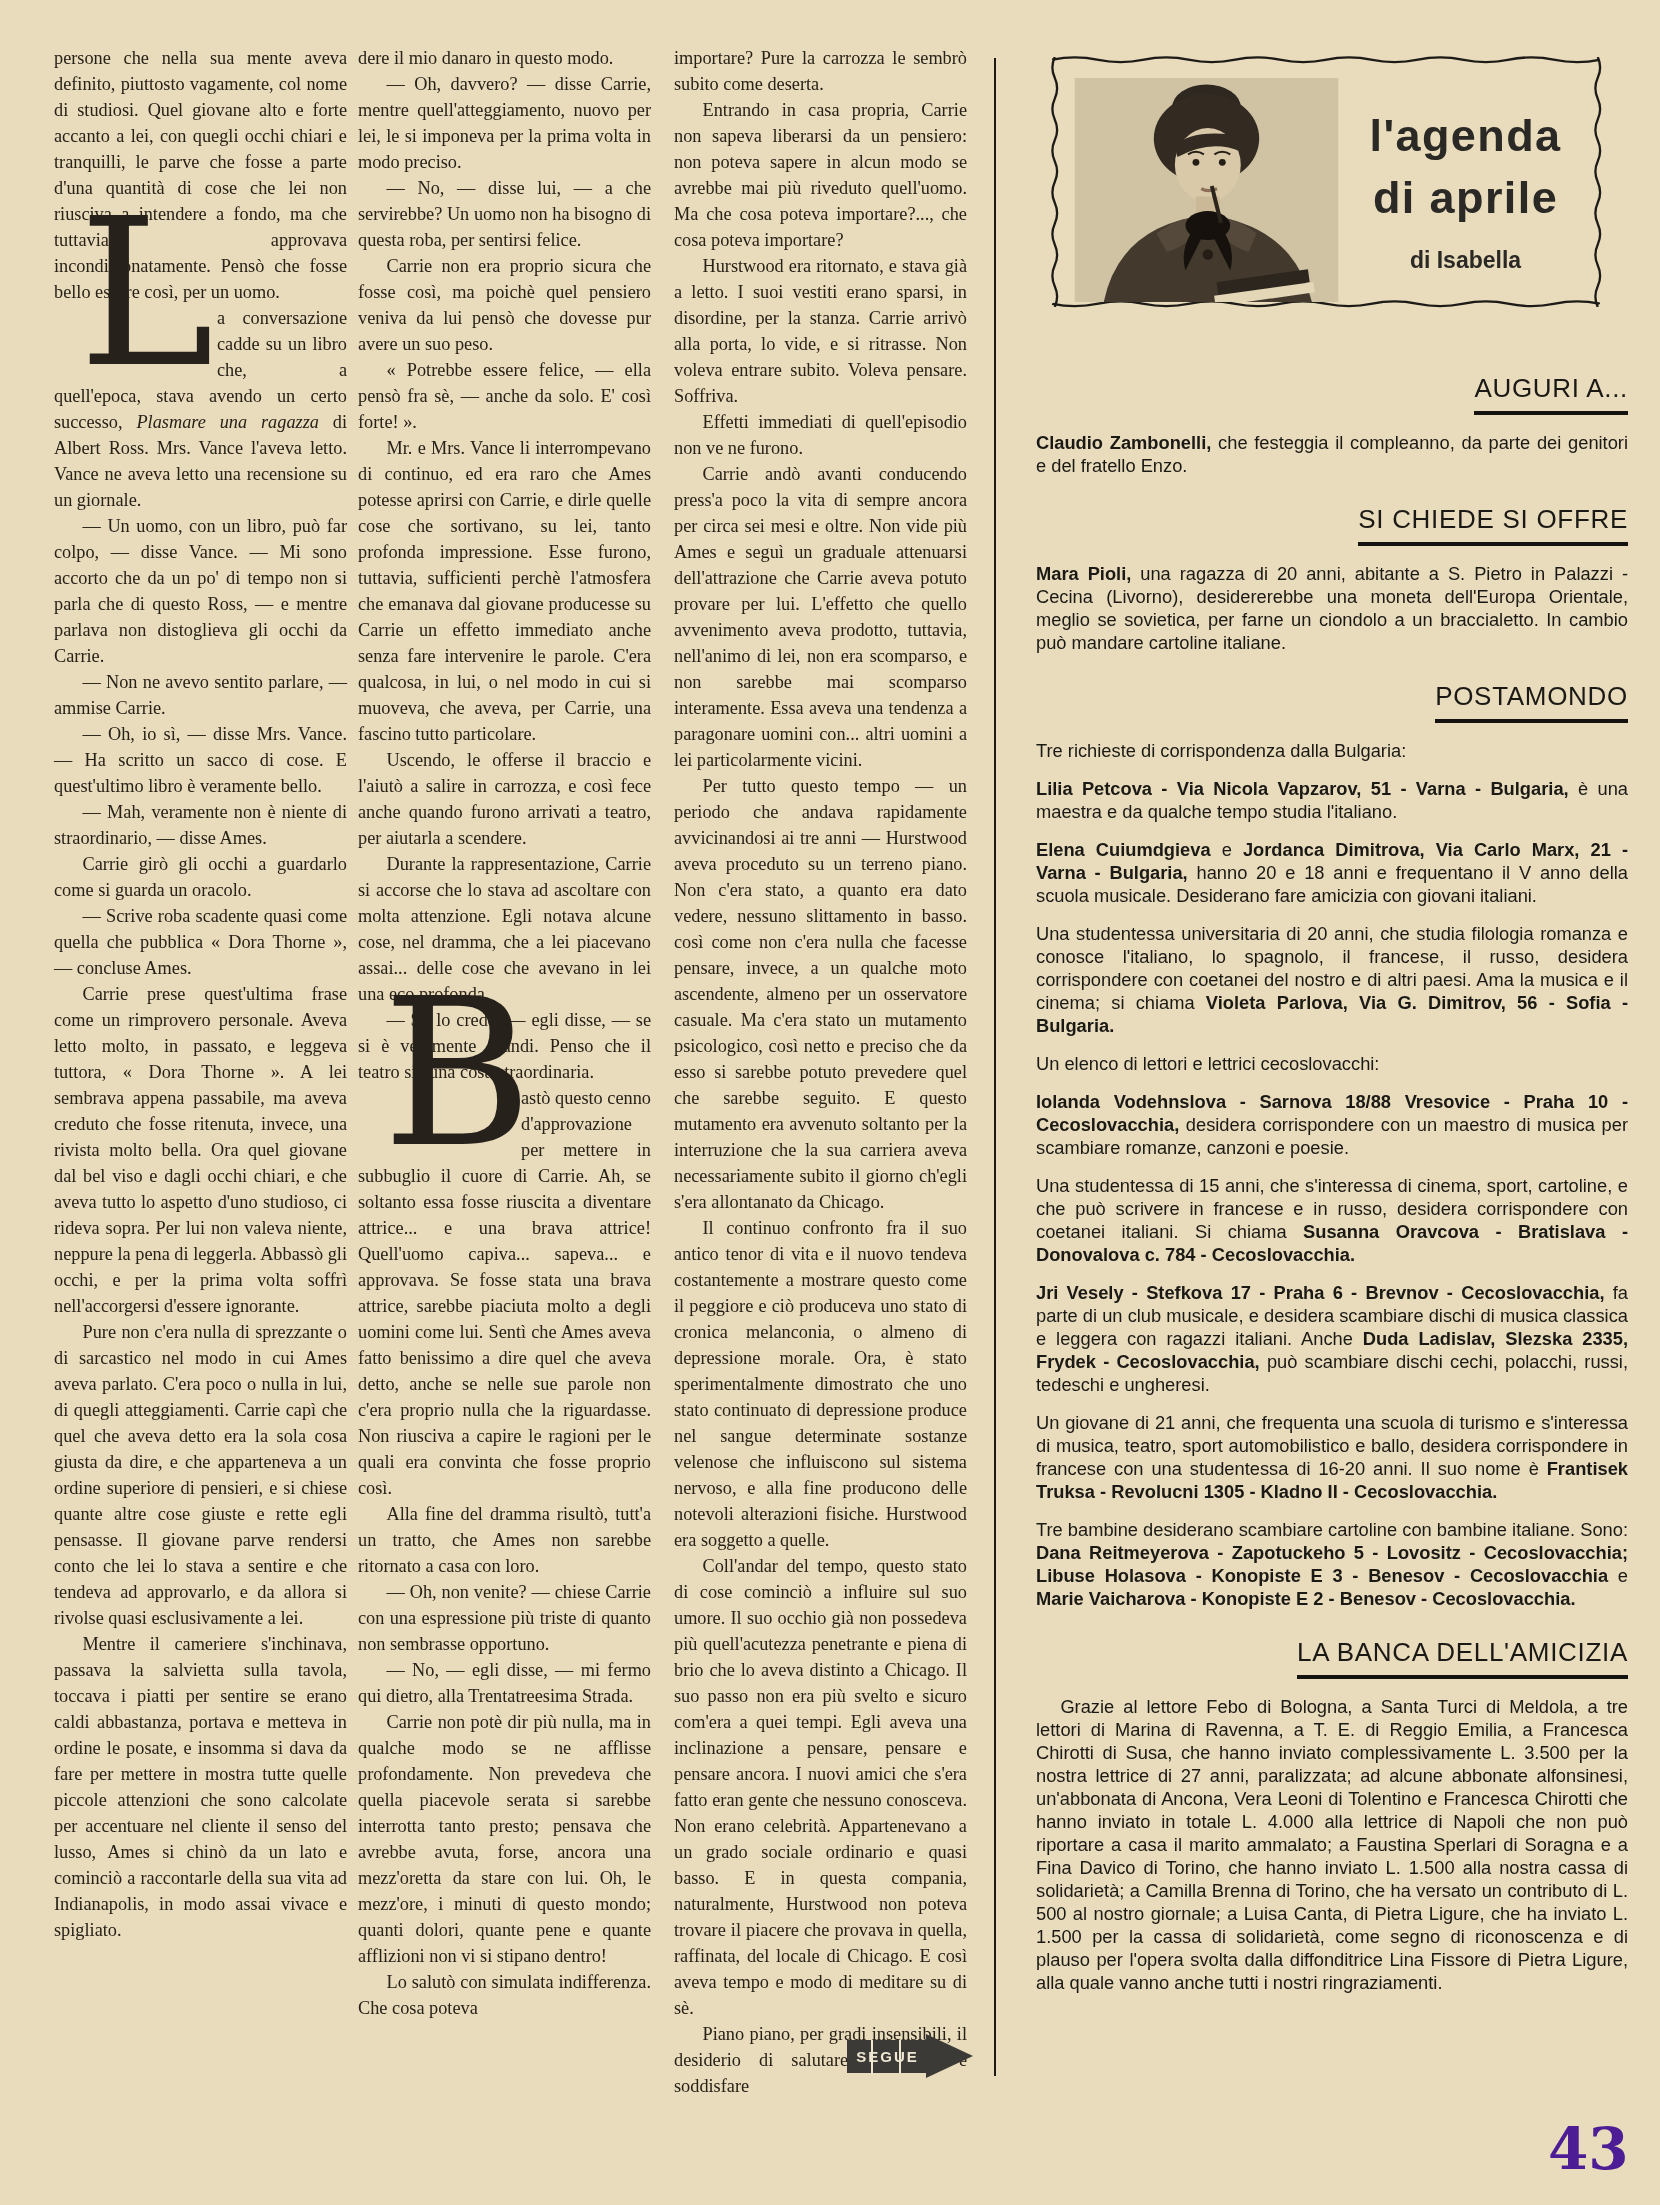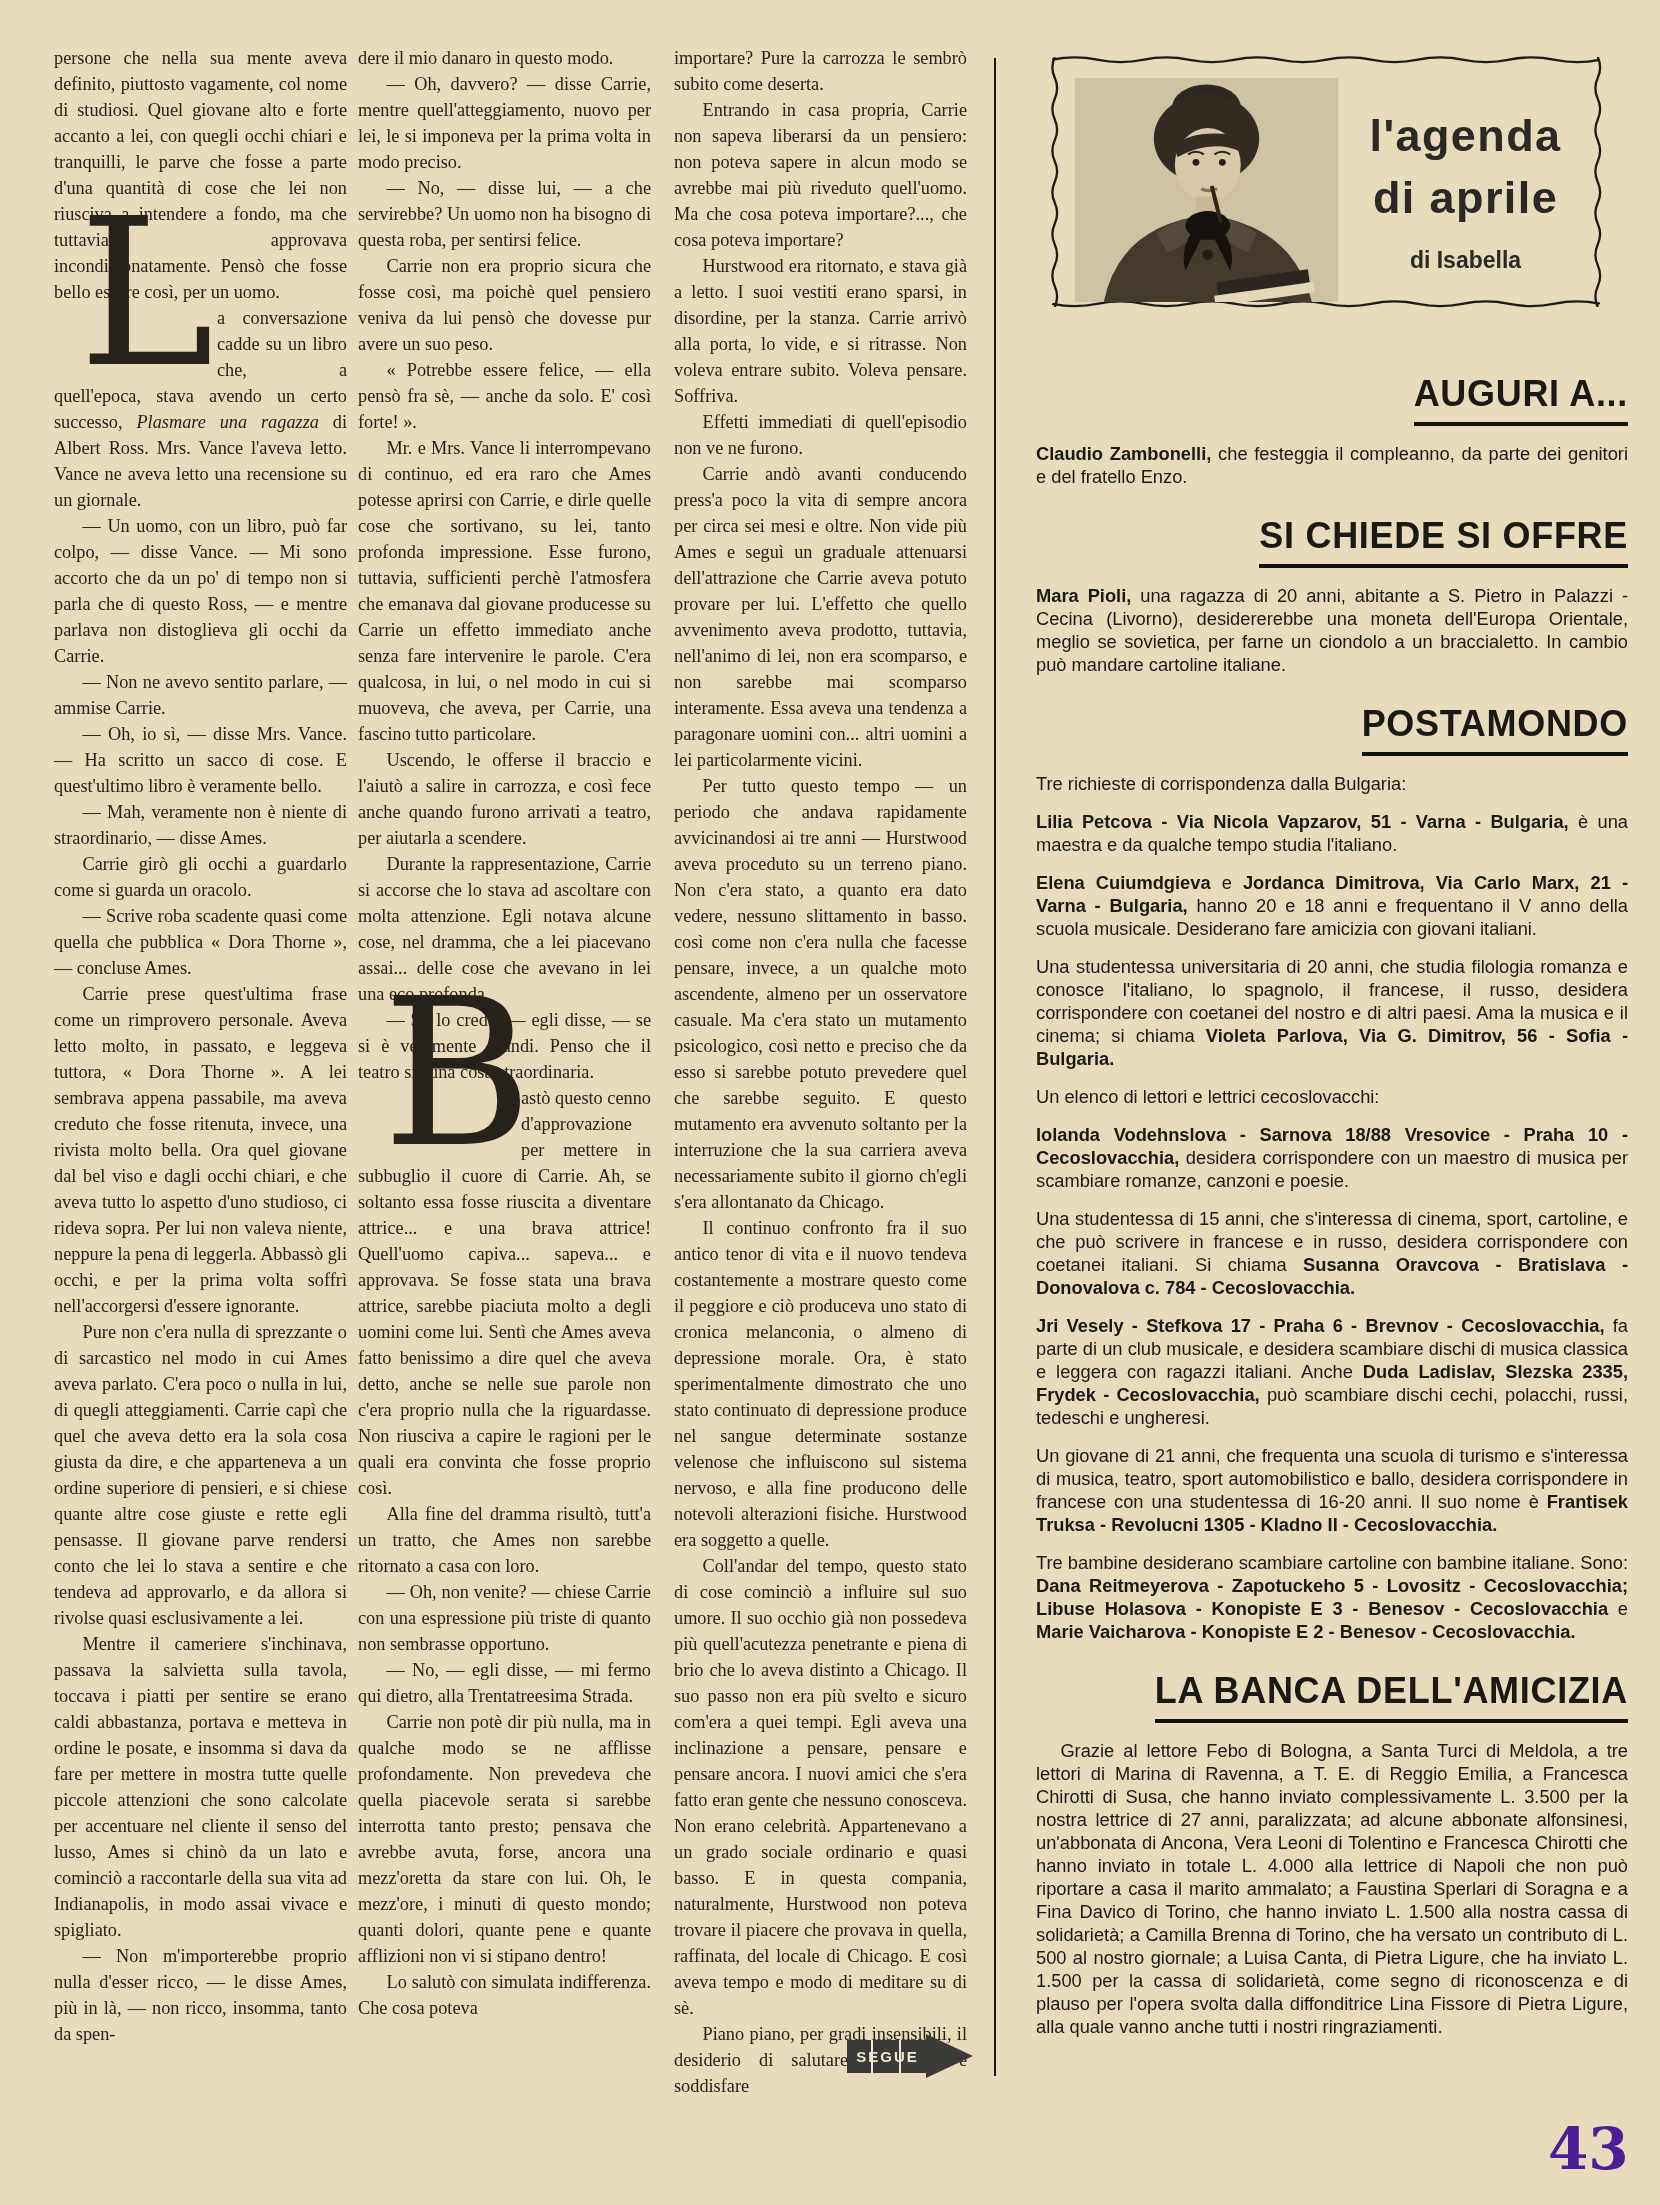--- a/index.html
+++ b/index.html
@@ -82,21 +82,21 @@
     font-weight:bold;font-size:23px;color:#2b2925;
   }
   .rightflow{
     position:absolute;left:1036px;top:305px;width:592px;
     font-family:"Liberation Sans",sans-serif;
     color:#1b1915;
   }
   .shead{text-align:right;margin:27px 0 16.3px;}
   .shead span{
     display:inline-block;
-    font-size:36px;font-weight:bold;letter-spacing:0.7px;
+    font-size:26px;font-weight:normal;letter-spacing:0.7px;
     padding-bottom:6.8px;border-bottom:4.7px solid #15130f;
   }
   .shead.first{margin-top:68px;}
   .sblock p{
     margin:0 0 15px;
     font-size:18.3px;line-height:23px;
     text-align:justify;text-indent:0;
   }
   .sblock p.indent{text-indent:24.4px;}
   
@@ -118,21 +118,20 @@
         </span><span>a conversazione cadde su un libro che, a quell'epoca, stava avendo un certo successo, </span><span class="i">Plasmare una ragazza</span><span> di Albert Ross. Mrs. Vance l'aveva letto. Vance ne aveva letto una recensione su un giornale.</span></p>
       <p><span>— Un uomo, con un libro, può far colpo, — disse Vance. — Mi sono accorto che da un po' di tempo non si parla che di questo Ross, — e mentre parlava non distoglieva gli occhi da Carrie.</span></p>
       <p><span>— Non ne avevo sentito parlare, — ammise Carrie.</span></p>
       <p><span>— Oh, io sì, — disse Mrs. Vance. — Ha scritto un sacco di cose. E quest'ultimo libro è veramente bello.</span></p>
       <p><span>— Mah, veramente non è niente di straordinario, — disse Ames.</span></p>
       <p><span>Carrie girò gli occhi a guardarlo come si guarda un oracolo.</span></p>
       <p><span>— Scrive roba scadente quasi come quella che pubblica « Dora Thorne », — concluse Ames.</span></p>
       <p><span>Carrie prese quest'ultima frase come un rimprovero personale. Aveva letto molto, in passato, e leggeva tuttora, « Dora Thorne ». A lei sembrava appena passabile, ma aveva creduto che fosse ritenuta, invece, una rivista molto bella. Ora quel giovane dal bel viso e dagli occhi chiari, e che aveva tutto lo aspetto d'uno studioso, ci rideva sopra. Per lui non valeva niente, neppure la pena di leggerla. Abbassò gli occhi, e per la prima volta soffrì nell'accorgersi d'essere ignorante.</span></p>
       <p><span>Pure non c'era nulla di sprezzante o di sarcastico nel modo in cui Ames aveva parlato. C'era poco o nulla in lui, di quegli atteggiamenti. Carrie capì che quel che aveva detto era la sola cosa giusta da dire, e che apparteneva a un ordine superiore di pensieri, e si chiese quante altre cose giuste e rette egli pensasse. Il giovane parve rendersi conto che lei lo stava a sentire e che tendeva ad approvarlo, e da allora si rivolse quasi esclusivamente a lei.</span></p>
       <p><span>Mentre il cameriere s'inchinava, passava la salvietta sulla tavola, toccava i piatti per sentire se erano caldi abbastanza, portava e metteva in ordine le posate, e insomma si dava da fare per mettere in mostra tutte quelle piccole attenzioni che sono calcolate per accentuare nel cliente il senso del lusso, Ames si chinò da un lato e cominciò a raccontarle della sua vita ad Indianapolis, in modo assai vivace e spigliato.</span></p>
-      <p><span>— Non m'importerebbe proprio nulla d'esser ricco, — le disse Ames, più in là, — non ricco, insomma, tanto da spen-</span></p>
     </section>
   <section class="col col2">
       <p class="noindent"><span>dere il mio danaro in questo modo.</span></p>
       <p><span>— Oh, davvero? — disse Carrie, mentre quell'atteggiamento, nuovo per lei, le si imponeva per la prima volta in modo preciso.</span></p>
       <p><span>— No, — disse lui, — a che servirebbe? Un uomo non ha bisogno di questa roba, per sentirsi felice.</span></p>
       <p><span>Carrie non era proprio sicura che fosse così, ma poichè quel pensiero veniva da lui pensò che dovesse pur avere un suo peso.</span></p>
       <p><span>« Potrebbe essere felice, — ella pensò fra sè, — anche da solo. E' così forte! ».</span></p>
       <p><span>Mr. e Mrs. Vance li interrompevano di continuo, ed era raro che Ames potesse aprirsi con Carrie, e dirle quelle cose che sortivano, su lei, tanto profonda impressione. Esse furono, tuttavia, sufficienti perchè l'atmosfera che emanava dal giovane producesse su Carrie un effetto immediato anche senza fare intervenire le parole. C'era qualcosa, in lui, o nel modo in cui si muoveva, che aveva, per Carrie, una fascino tutto particolare.</span></p>
       <p><span>Uscendo, le offerse il braccio e l'aiutò a salire in carrozza, e così fece anche quando furono arrivati a teatro, per aiutarla a scendere.</span></p>
       <p><span>Durante la rappresentazione, Carrie si accorse che lo stava ad ascoltare con molta attenzione. Egli notava alcune cose, nel dramma, che a lei piacevano assai... delle cose che avevano in lei una eco profonda.</span></p>

